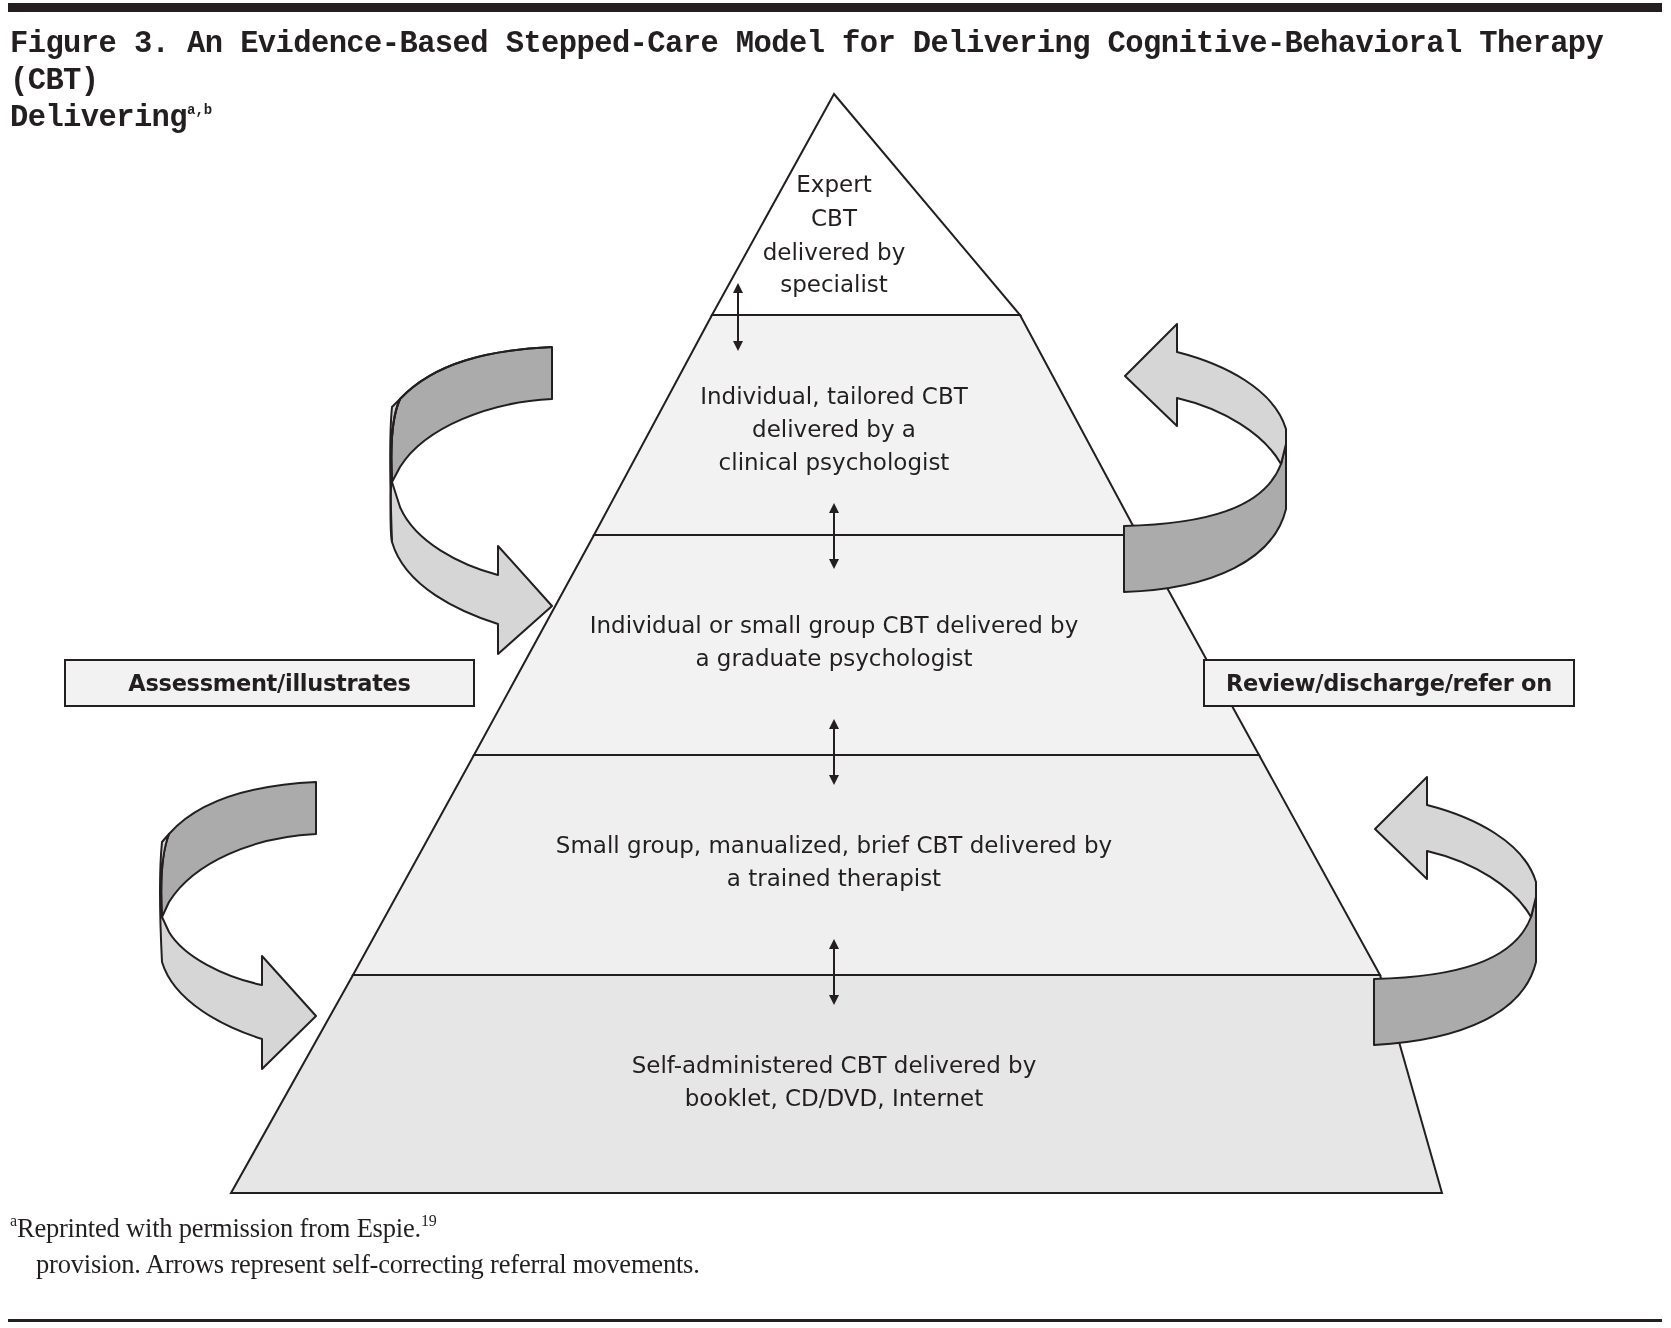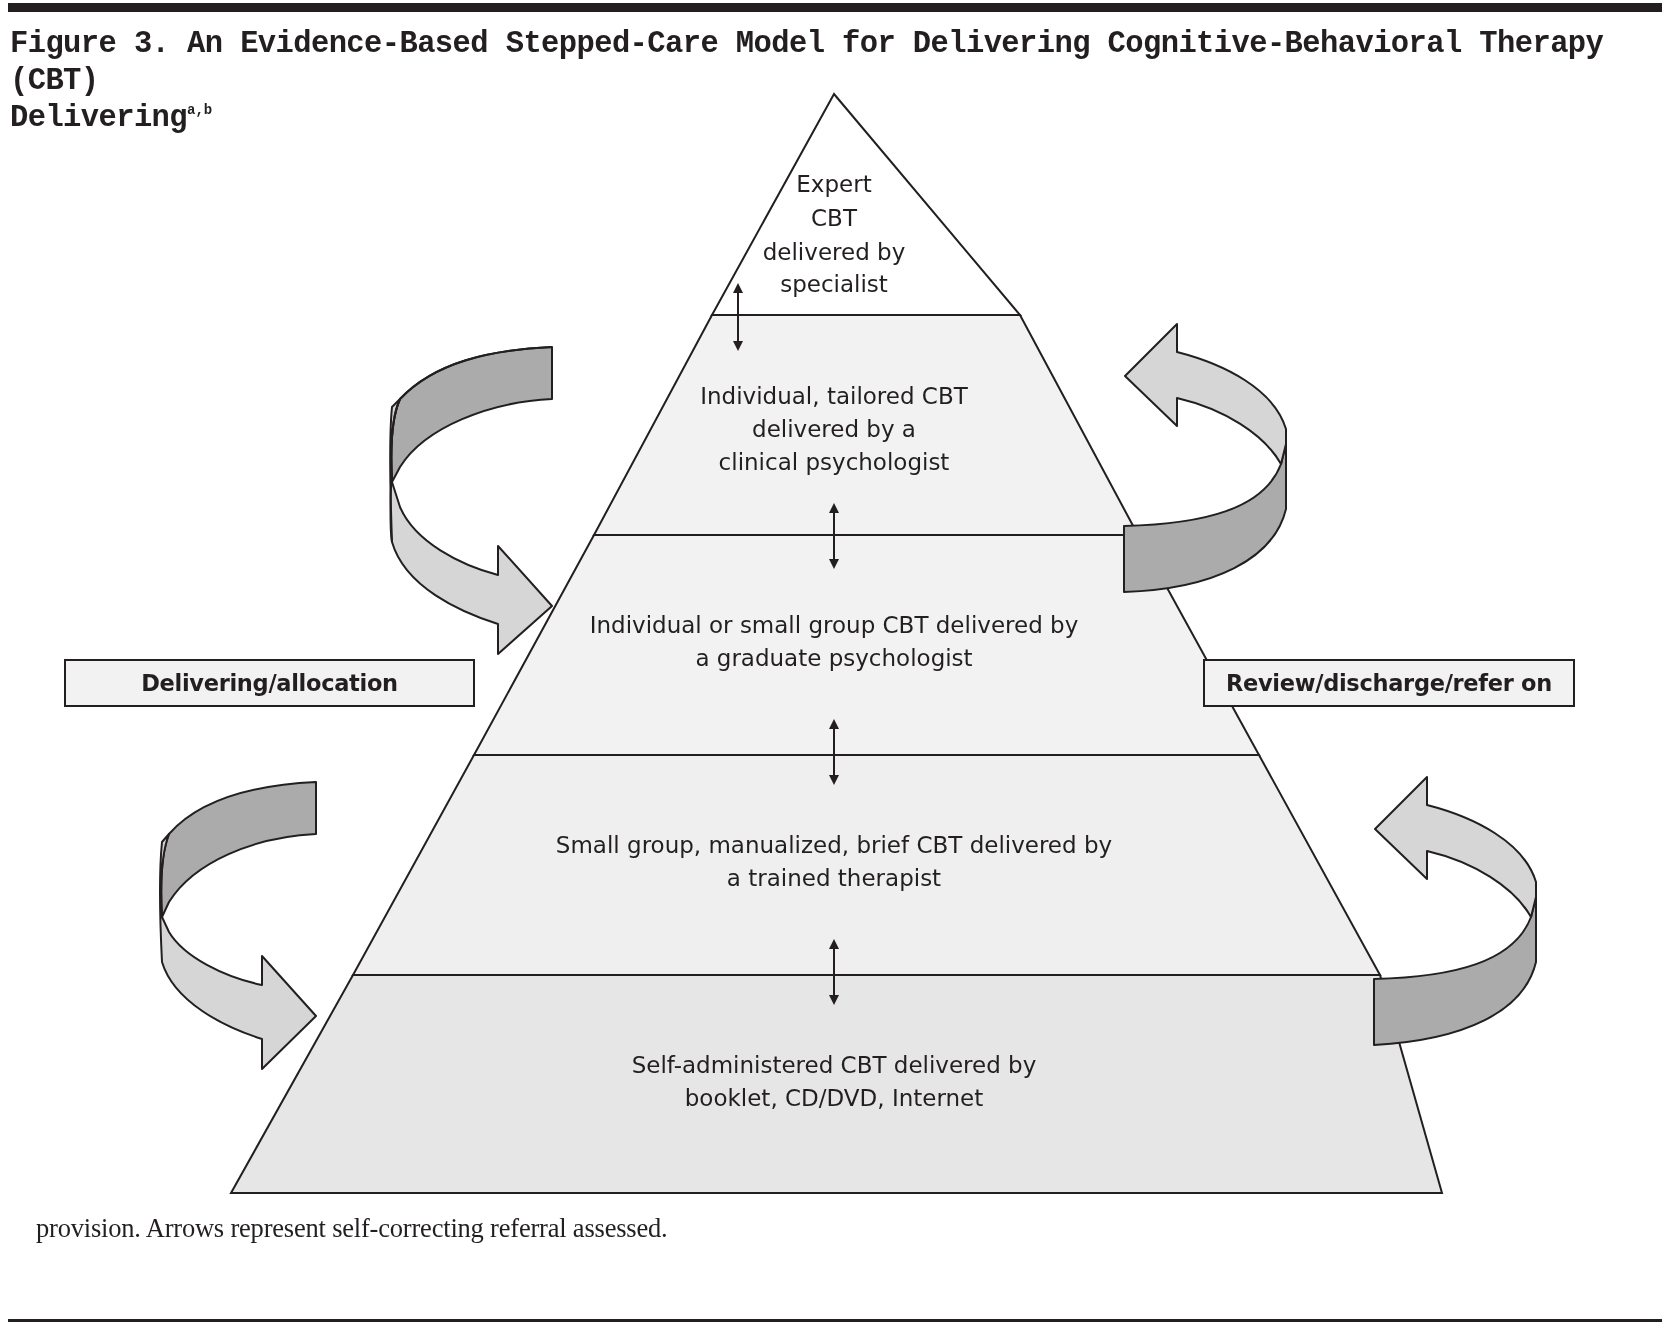--- a/index.html
+++ b/index.html
@@ -87,20 +87,21 @@
     <path d="M162,0 L162,52 C100,55 40,80 15,120 L8,135 C6,100 8,70 15,52 C45,18 100,3 162,0 Z" fill="#ababab" stroke="#231f20" stroke-width="2" stroke-linejoin="round"></path>
     <path d="M8,135 C6,100 8,70 15,52 L8,60 C5,90 6,140 8,180 C20,220 70,245 108,257 L108,287 L162,234 L108,174 L108,203 C70,195 30,175 15,150 Z" fill="#d6d6d6" stroke="#231f20" stroke-width="2" stroke-linejoin="round"></path>
   </g>
 
   <g transform="translate(1374,772)">
     <path d="M0,207 C80,205 140,190 157,145 L162,125 L162,190 C150,240 90,268 0,273 Z" fill="#ababab" stroke="#231f20" stroke-width="2" stroke-linejoin="round"></path>
     <path d="M162,125 L162,110 C150,70 100,45 53,33 L53,5 L1,57 L53,107 L53,79 C100,90 140,115 157,145 Z" fill="#d6d6d6" stroke="#231f20" stroke-width="2" stroke-linejoin="round"></path>
   </g>
 </svg>
 
-<div class="side-label lbl-left">Delivering/allocation</div>
+<div class="side-label lbl-left">Assessment/illustrates</div>
 <div class="side-label lbl-right">Review/discharge/refer on</div>
 
 <div class="footnotes">
-  <p class="fn indent"><span>provision. Arrows represent self-correcting referral assessed.</span></p>
+  <p class="fn"><sup>a</sup><span>Reprinted with permission from Espie.</span><sup>19</sup></p>
+  <p class="fn indent"><span>provision. Arrows represent self-correcting referral movements.</span></p>
 </div>
 
 <div class="bottom-rule"></div>
 
 </body></html>

